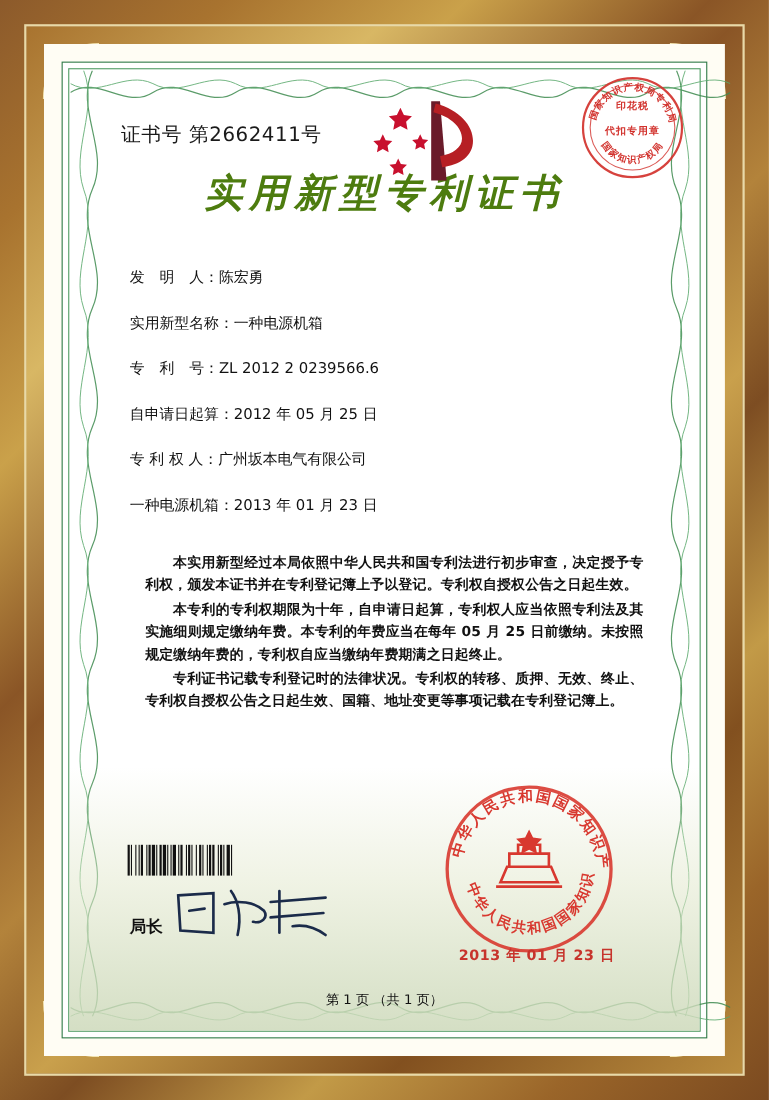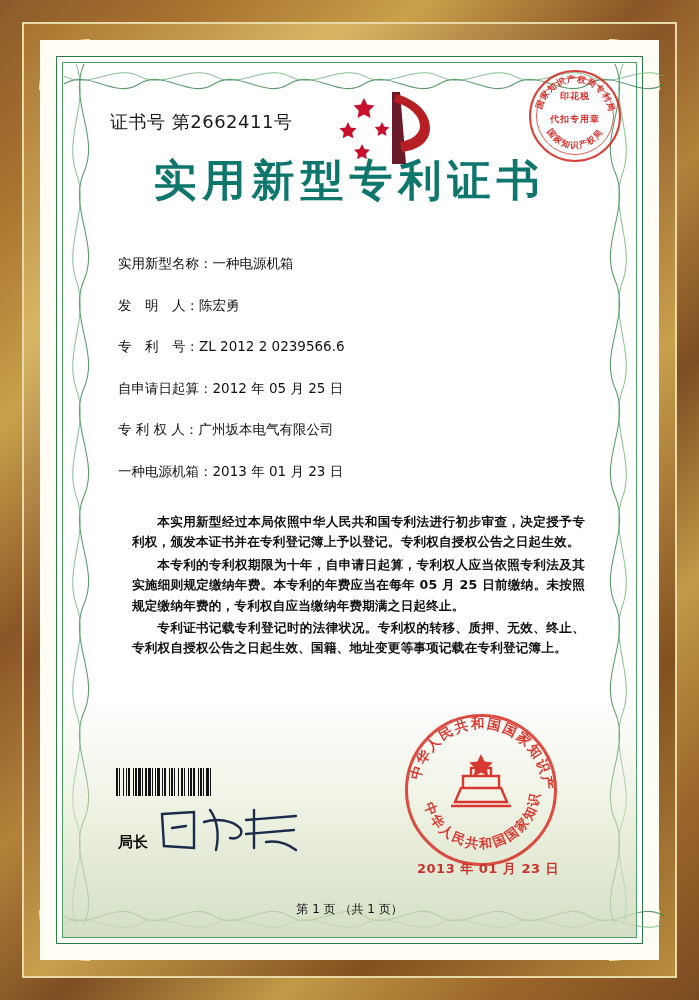--- a/index.html
+++ b/index.html
@@ -159,24 +159,25 @@
   .stamp-top .arc {
     position: absolute;
     inset: 0;
     color: #d2322d;
   }
 
   h1.title {
     text-align: center;
     font-family: "DejaVu Serif", "Liberation Serif", serif;
     font-weight: bold;
-    font-size: 43px;
+    font-size: 35px;
     letter-spacing: 6px;
     margin: 18px 0 0 0;
-    color: #0f766e;
+    color: #4d7c0f;
+    font-style: italic;
   }
 
   .fields {
     margin: 46px 0 0 18px;
     font-size: 14px;
     line-height: 1;
   }
   .field {
     margin-bottom: 27px;
     white-space: nowrap;
@@ -380,24 +381,24 @@
           </text>
         </svg>
         <div class="st-line st-l1">印花税</div>
         <div class="st-line st-l2">代扣专用章</div>
       </div>
 
       <h1 class="title">实用新型专利证书</h1>
 
       <div class="fields">
         <div class="field">
+          <span class="label">发　明　人：</span><span class="value">陈宏勇</span>
+        </div>
+        <div class="field">
           <span class="label">实用新型名称：</span><span class="value">一种电源机箱</span>
-        </div>
-        <div class="field">
-          <span class="label">发　明　人：</span><span class="value">陈宏勇</span>
         </div>
         <div class="field">
           <span class="label">专　利　号：</span><span class="value">ZL 2012 2 0239566.6</span>
         </div>
         <div class="field">
           <span class="label">自申请日起算：</span><span class="value">2012 年 05 月 25 日</span>
         </div>
         <div class="field">
           <span class="label">专 利 权 人：</span><span class="value">广州坂本电气有限公司</span>
         </div>

